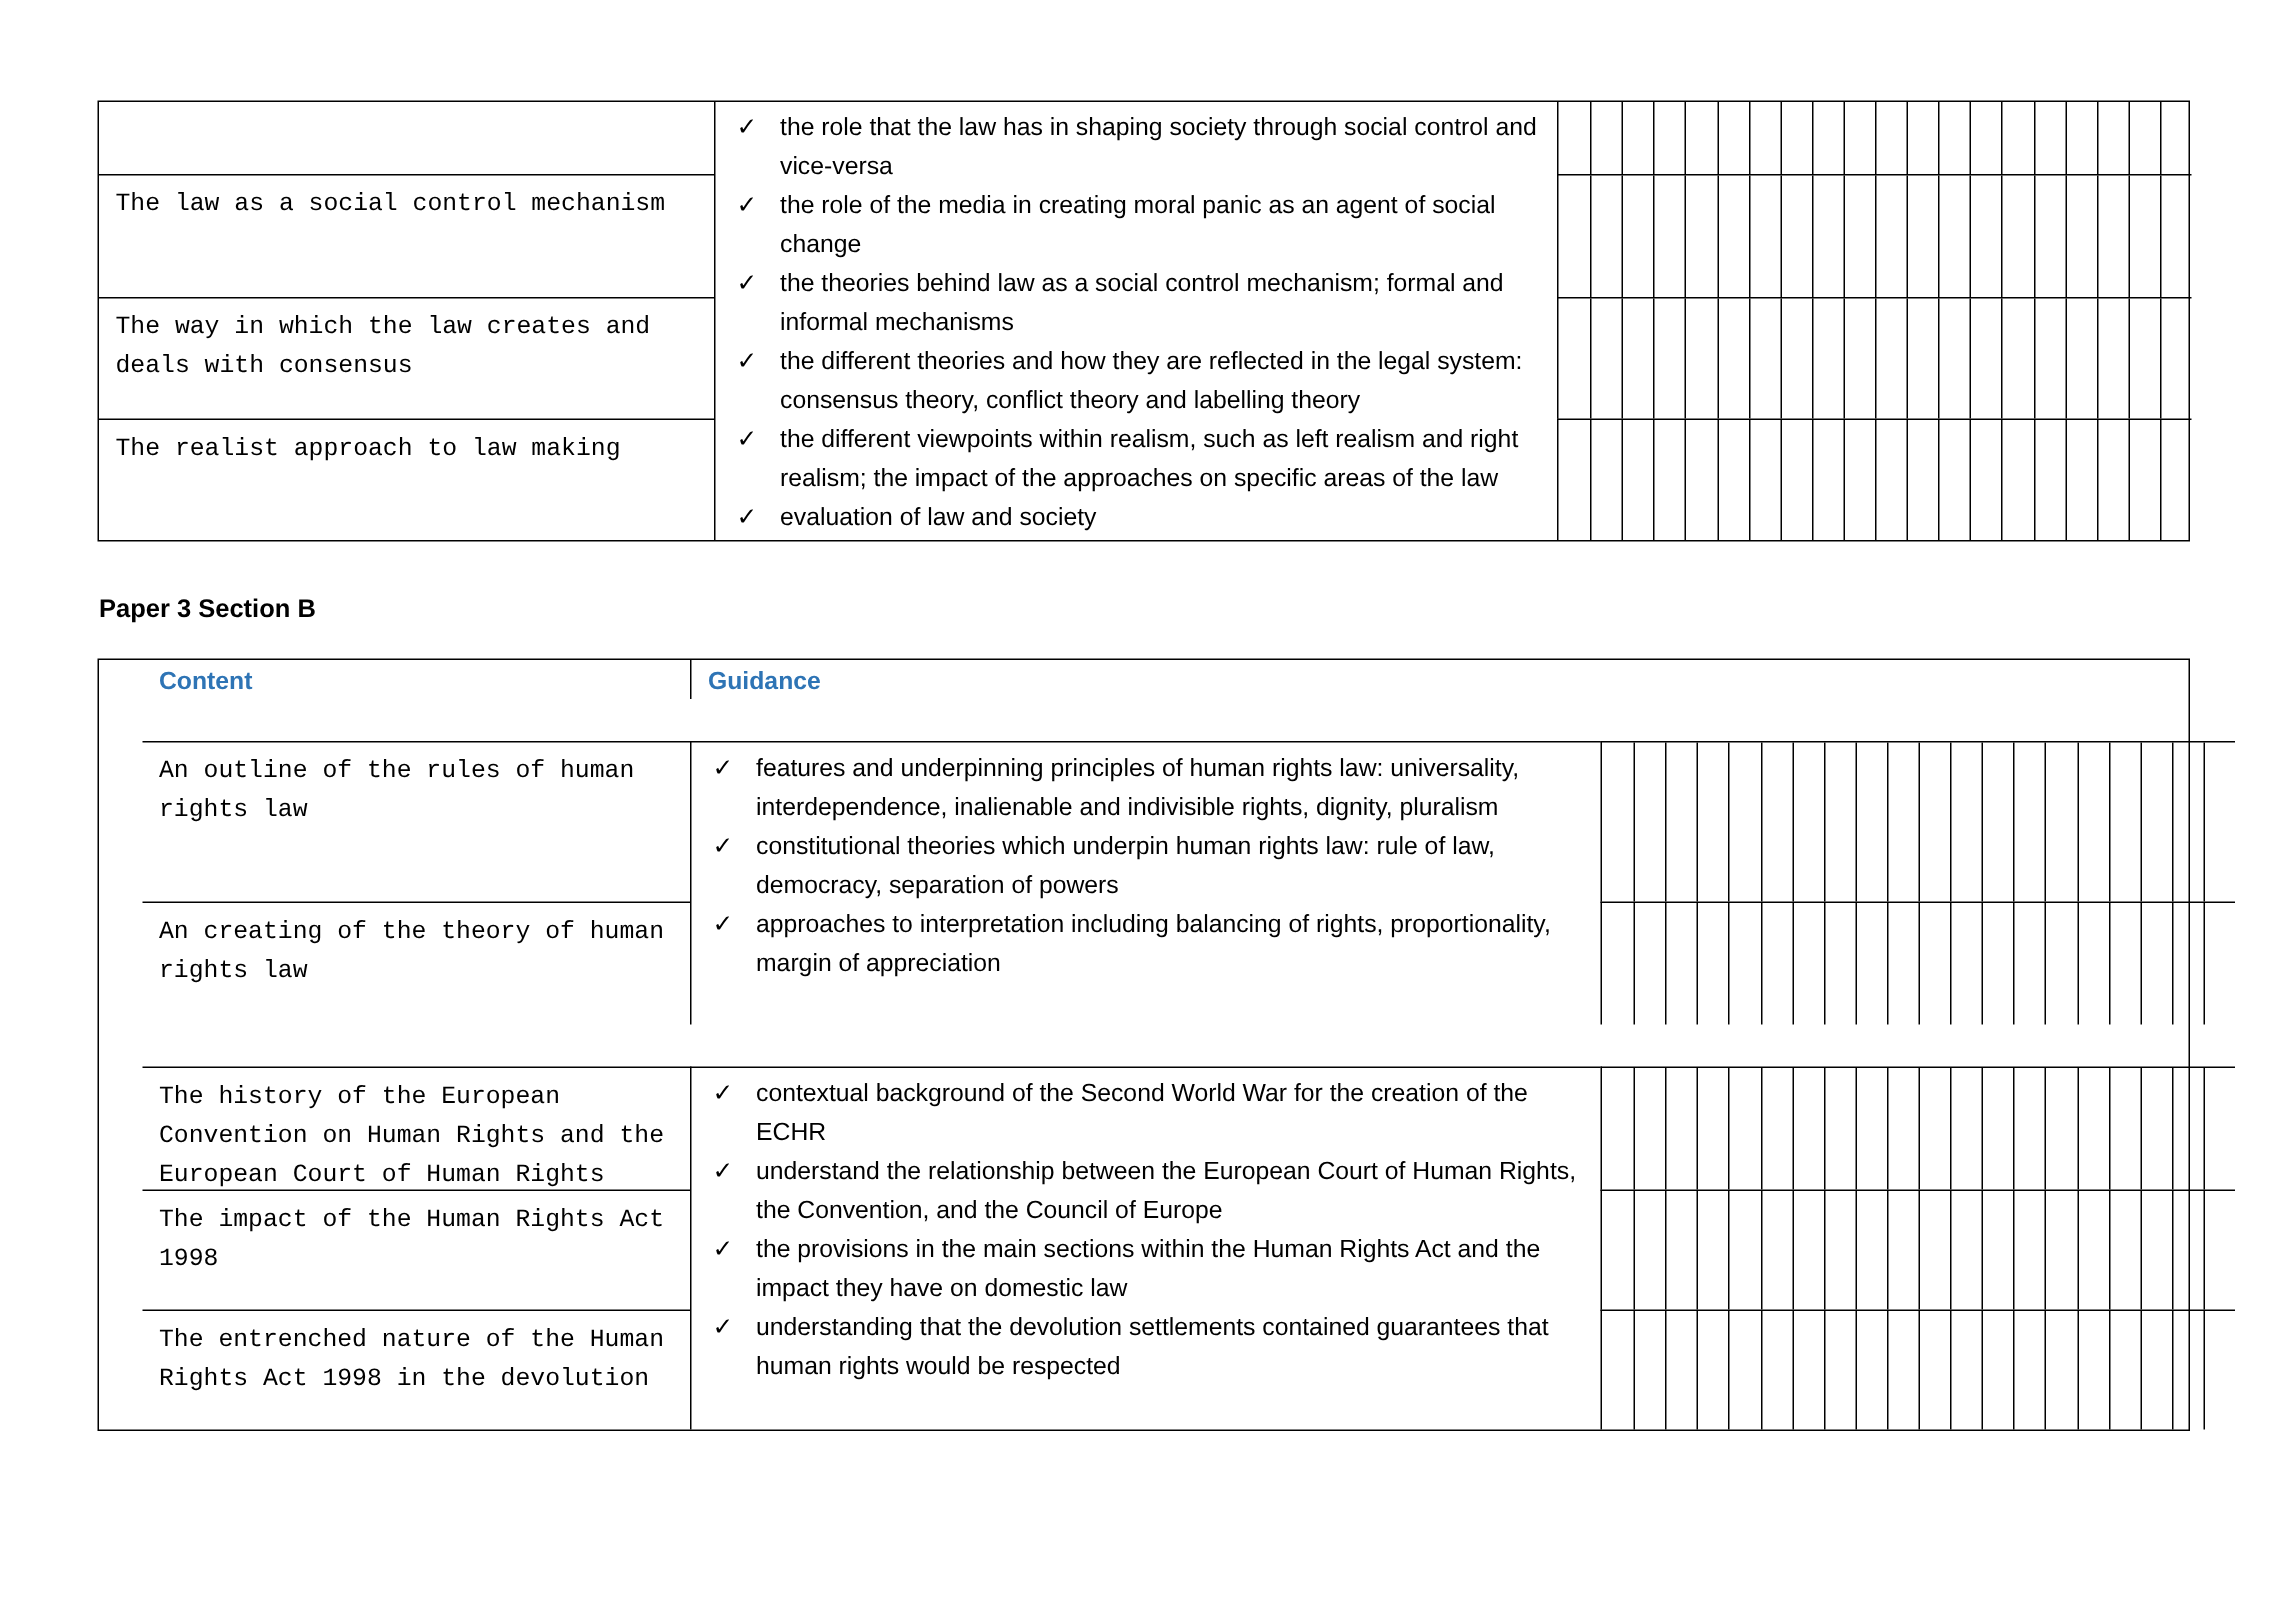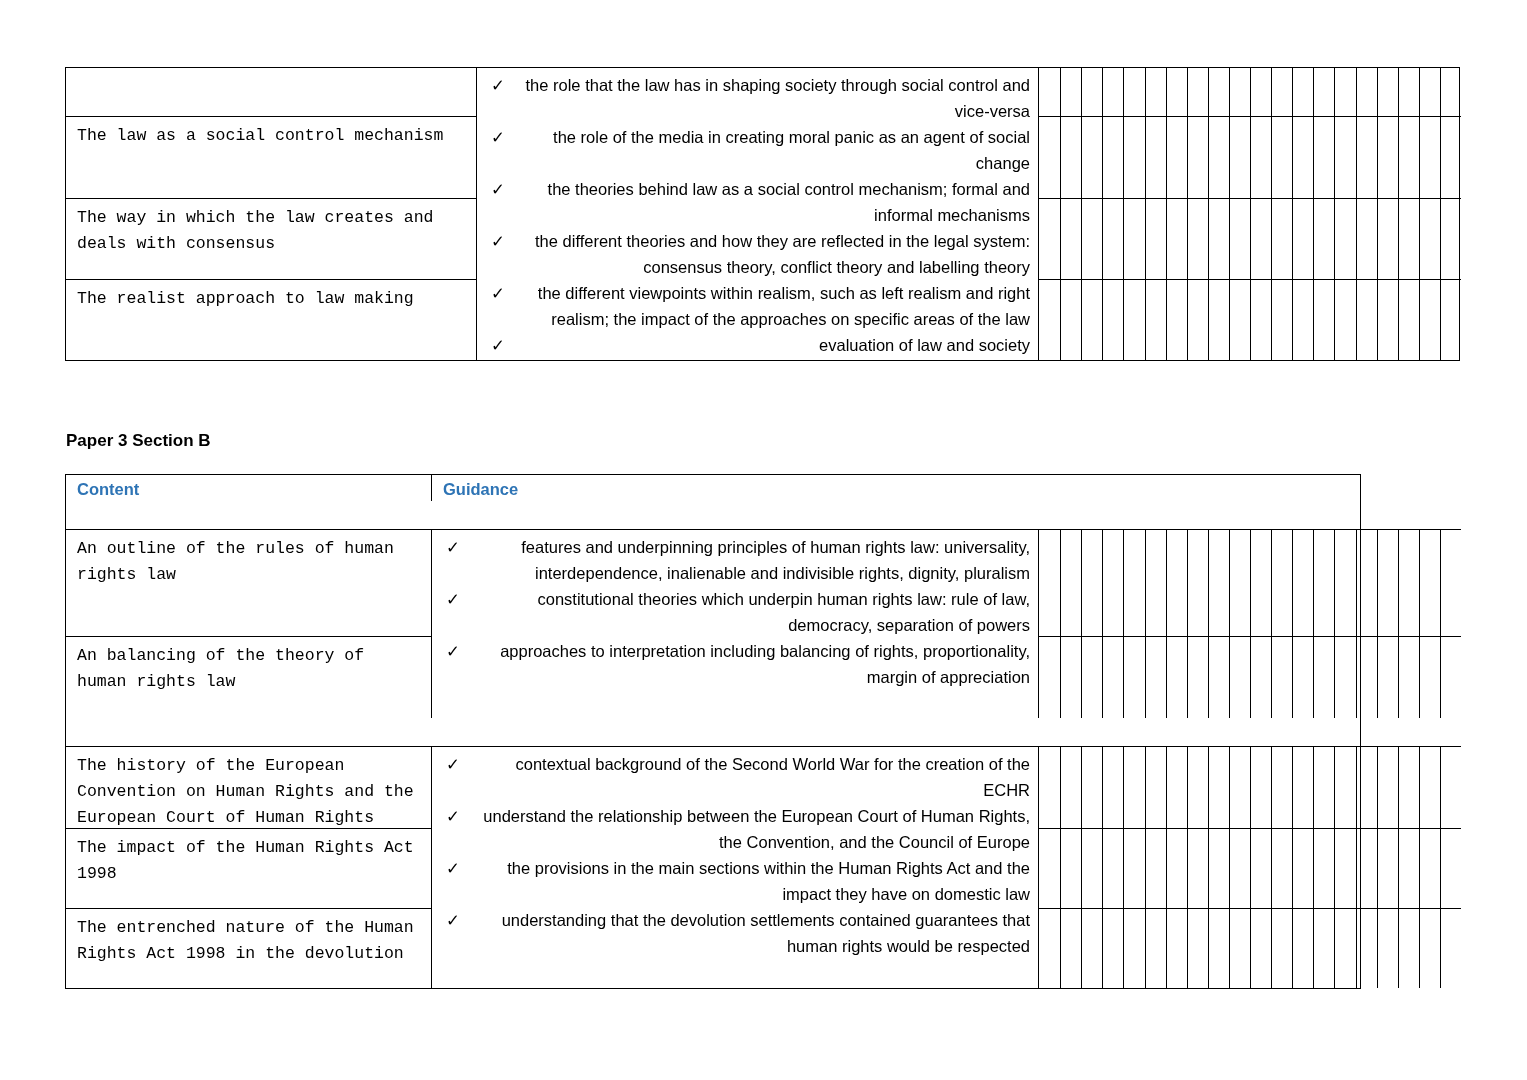--- a/index.html
+++ b/index.html
@@ -26,53 +26,54 @@
     line-height: 26px;
   }
   .t1 {
     grid-template-columns: 410px 562px 423px;
     grid-template-rows: 48px 82px 81px auto;
     width: 1395px;
   }
   .t2 {
     grid-template-columns: 365px 607px 423px;
     grid-template-rows: 26px 28px 107px 82px 28px 82px 80px 80px;
-    width: 1296px;
+    width: 1395px;
+    padding-left: 29px;
   }
   .lcell { padding: 6px 12px 2px 11px; font-family: Liberation Mono, monospace; }
   .gcell {
     border-left: 1.5px solid var(--line);
     padding: 4px 8px 2px 14px;
   }
   .tcol {
     border-left: 1.5px solid var(--line);
     display: grid;
     grid-template-columns: repeat(20, 1fr);
   }
   .tickcell + .tickcell { border-left: 1.2px solid var(--line); }
   .bt { border-top: 1.5px solid var(--line); }
   .ci { display: flex; align-items: flex-start; }
   .chk { flex: 0 0 29px; }
-  .citext { flex: 1; text-align: right; }
+  .citext { flex: 1; }
   .hcell {
     color: var(--accent);
     font-weight: bold;
     padding: 1px 8px 0 11px;
   }
   .scell {
     color: var(--accent);
     font-weight: bold;
     padding: 1px 8px 0 11px;
   }
   .bl { border-left: 1.5px solid var(--line); }
   .heading {
     font-weight: bold;
     font-size: 17px;
     color: #000000;
-    margin: 70px 0 23px 1px;
+    margin: 35px 0 23px 1px;
   }
 </style>
 </head>
 <body>
 
 <div class="page">
   <div class="content">
 
     <div class="tbl t1">
       <div class="lcell" style="grid-area:1/1/2/2">
@@ -214,21 +215,21 @@
       </div>
       <div class="hcell bl" style="grid-area:1/2/2/4">
         <span>Guidance</span>
       </div>
 
 
       <div class="lcell bt" style="grid-area:3/1/4/2">
         <span>An outline of the rules of human rights law</span>
       </div>
       <div class="lcell bt" style="grid-area:4/1/5/2">
-        <span>An balancing of the theory of human rights law</span>
+        <span>An creating of the theory of human rights law</span>
       </div>
 
       <div class="gcell bt" style="grid-area:3/2/5/3">
         <div class="ci">
           <span class="chk">✓</span>
           <span class="citext">features and underpinning principles of human rights law: universality, interdependence, inalienable and indivisible rights, dignity, pluralism</span>
         </div>
         <div class="ci">
           <span class="chk">✓</span>
           <span class="citext">constitutional theories which underpin human rights law: rule of law, democracy, separation of powers</span>

